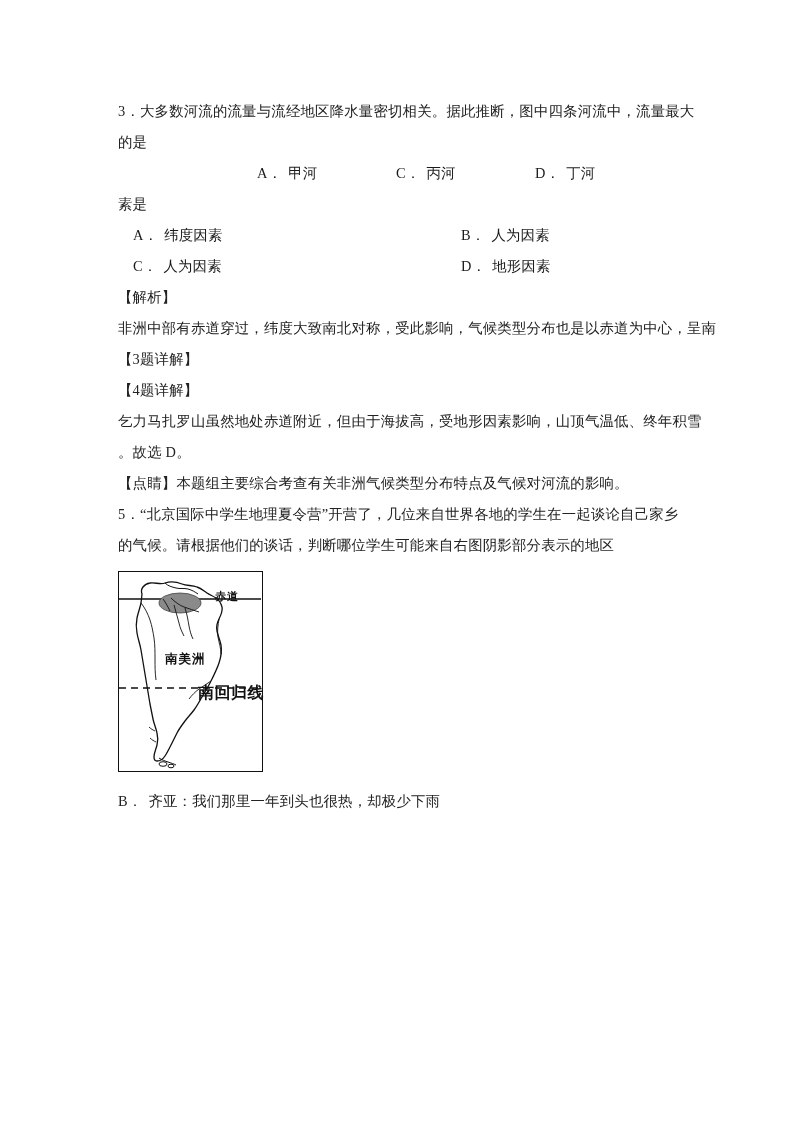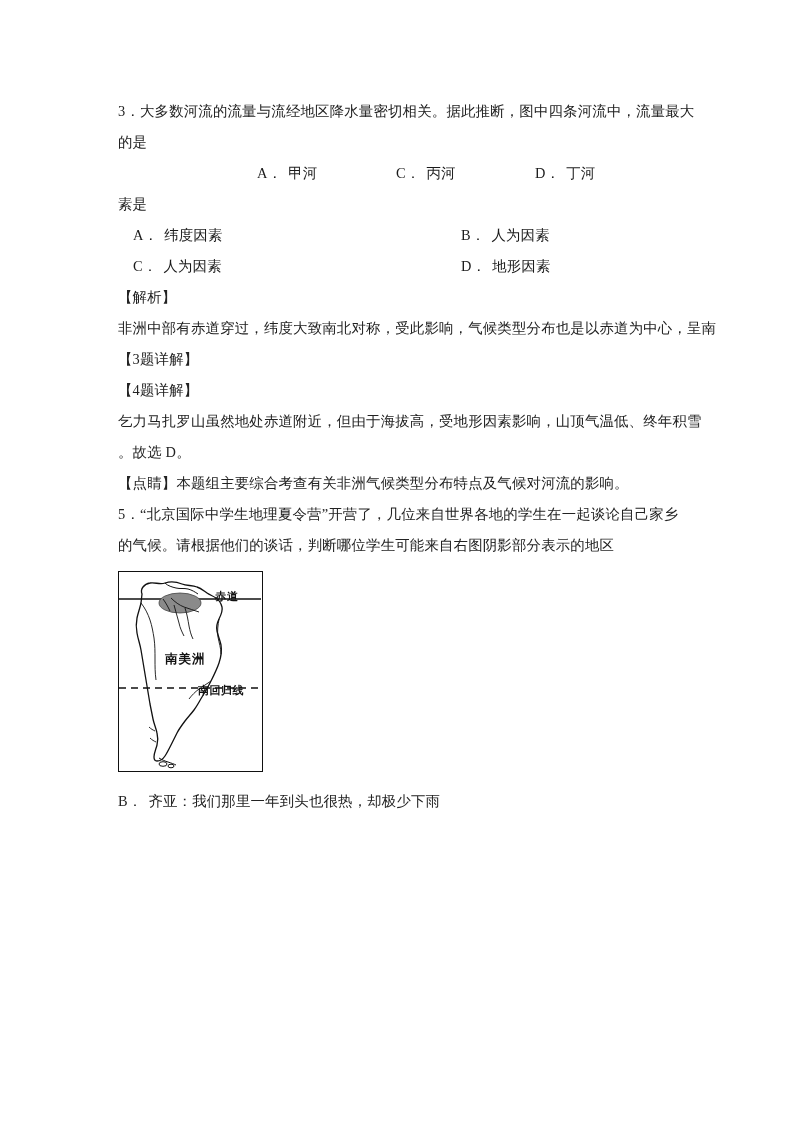--- a/index.html
+++ b/index.html
@@ -71,21 +71,21 @@
   .map-frame svg { display: block; }
   .map-label {
     position: absolute;
     font-family: "Liberation Serif", "DejaVu Serif", serif;
     font-weight: bold;
     color: #111;
     white-space: nowrap;
   }
   .lbl-equator { left: 96px; top: 17px; font-size: 11px; letter-spacing: 1px; }
   .lbl-samerica { left: 46px; top: 79px; font-size: 12.5px; letter-spacing: 1px; }
-  .lbl-capricorn { left: 79px; top: 111px; font-size: 11px; letter-spacing: 0.5px; }
+  .lbl-capricorn { left: 79px; top: 111px; font-size: 16px; letter-spacing: 0.5px; }
 
   .blank-tail { height: 90px; }
 </style>
 </head>
 <body>
 
 <div class="page">
   <div class="content">
 
     <div>

